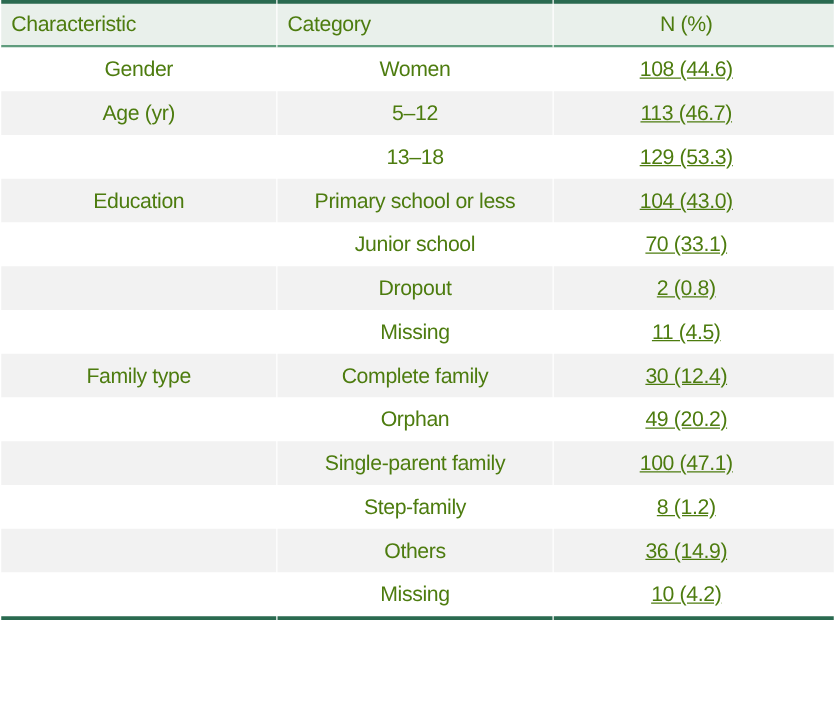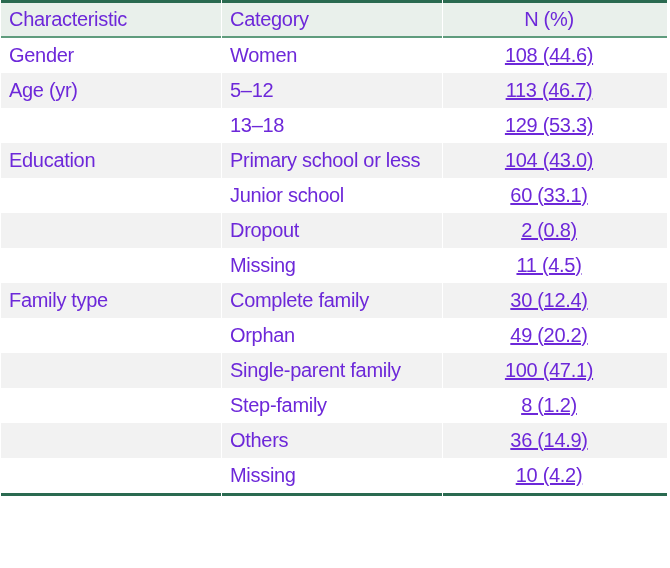--- a/index.html
+++ b/index.html
@@ -11,22 +11,22 @@
     width: 670px;
     height: 568px;
     overflow: hidden;
     font-family: "Liberation Sans", sans-serif;
   }
   table.demo-table {
     width: 602px;
     table-layout: fixed;
     border-collapse: separate;
     border-spacing: 1px 0; 
-    font-size: 20px;
-    color: #6d28d9;
+    font-size: 17px;
+    color: #4d7c0f;
     letter-spacing: -0.3px;
   }
   col.c1 { width: 220px; }
   col.c2 { width: 220px; }
   col.c3 { width: 224px; }
 
   thead th {
     font-weight: normal;
     text-align: left;
     background: #e9f0eb;
@@ -41,20 +41,21 @@
     text-align: center;
     padding-right: 20px;
   }
 
   tbody td {
     padding: 8px 8px;
     line-height: 19px;
     white-space: nowrap;
     overflow: hidden;
     background: #ffffff;
+    text-align: center;
   }
   tbody tr:nth-child(even) td {
     background: #f2f2f2;
   }
   tbody td.col-n {
     text-align: center;
     padding-right: 20px;
     text-decoration: underline;
   }
   tbody tr:last-child td {
@@ -94,21 +95,21 @@
         <td class="col-n">129 (53.3)</td>
       </tr>
       <tr>
         <td class="col-char">Education</td>
         <td class="col-cat">Primary school or less</td>
         <td class="col-n">104 (43.0)</td>
       </tr>
       <tr>
         <td class="col-char"></td>
         <td class="col-cat">Junior school</td>
-        <td class="col-n">60 (33.1)</td>
+        <td class="col-n">70 (33.1)</td>
       </tr>
       <tr>
         <td class="col-char"></td>
         <td class="col-cat">Dropout</td>
         <td class="col-n">2 (0.8)</td>
       </tr>
       <tr>
         <td class="col-char"></td>
         <td class="col-cat">Missing</td>
         <td class="col-n">11 (4.5)</td>

